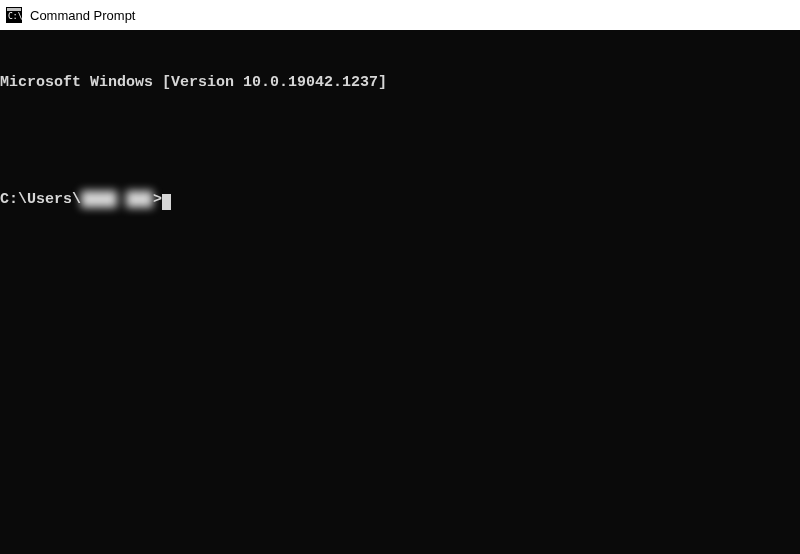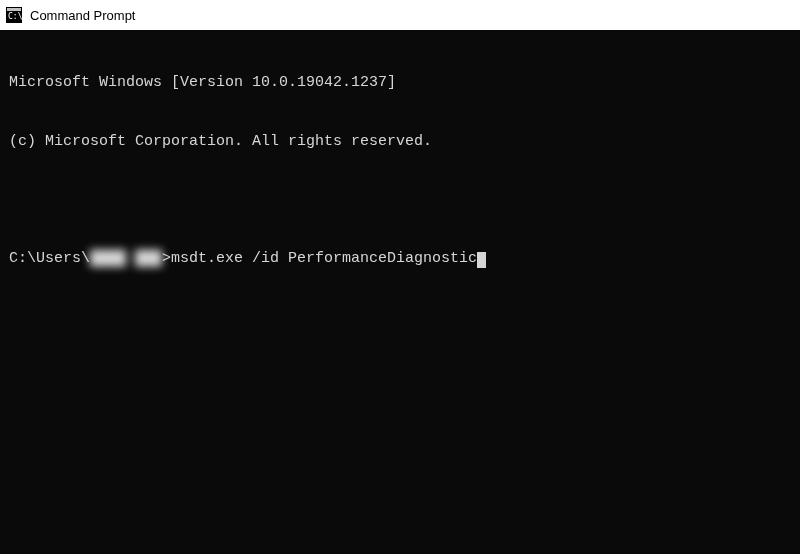--- a/index.html
+++ b/index.html
@@ -34,27 +34,28 @@
       height: 16px;
     }
     .title-text {
       font-size: 13px;
       color: #000;
     }
     .terminal {
       width: 100%;
       height: calc(554px - 30px);
       background: #0a0a0a;
-      padding: 4px 9px;
+      padding: 4px 0;
       font-family: Consolas, "Courier New", monospace;
       font-size: 15px;
       line-height: 1.3;
       color: #d6d6d6;
       white-space: pre;
       overflow: hidden;
+      font-weight: bold;
     }
     .line {
       display: block;
     }
     .blank {
       height: 1.3em;
     }
     .prompt-line {
       display: flex;
       align-items: flex-end;
@@ -82,18 +83,17 @@
       <rect x="0" y="0" width="16" height="16" fill="#000"></rect>
       <rect x="1" y="1" width="14" height="3" fill="#c0c0c0"></rect>
       <text x="2" y="12" font-family="monospace" font-size="8" fill="#fff">C:\</text>
     </svg>
   </span>
   <span class="title-text">Command Prompt</span>
 </div>
 
 <div class="terminal">
   <span class="line">Microsoft Windows [Version 10.0.19042.1237]</span>
-  <span class="line">(c) Microsoft Corporation. All rights reserved.</span>
   <div class="blank"></div>
   <div class="prompt-line">
-    <span>C:\Users\</span><span class="blurred">████ ███</span><span>&gt;</span><span>msdt.exe /id PerformanceDiagnostic</span><span class="cursor"></span>
+    <span>C:\Users\</span><span class="blurred">████ ███</span><span>&gt;</span><span class="cursor"></span>
   </div>
 </div>
 
 </body></html>

